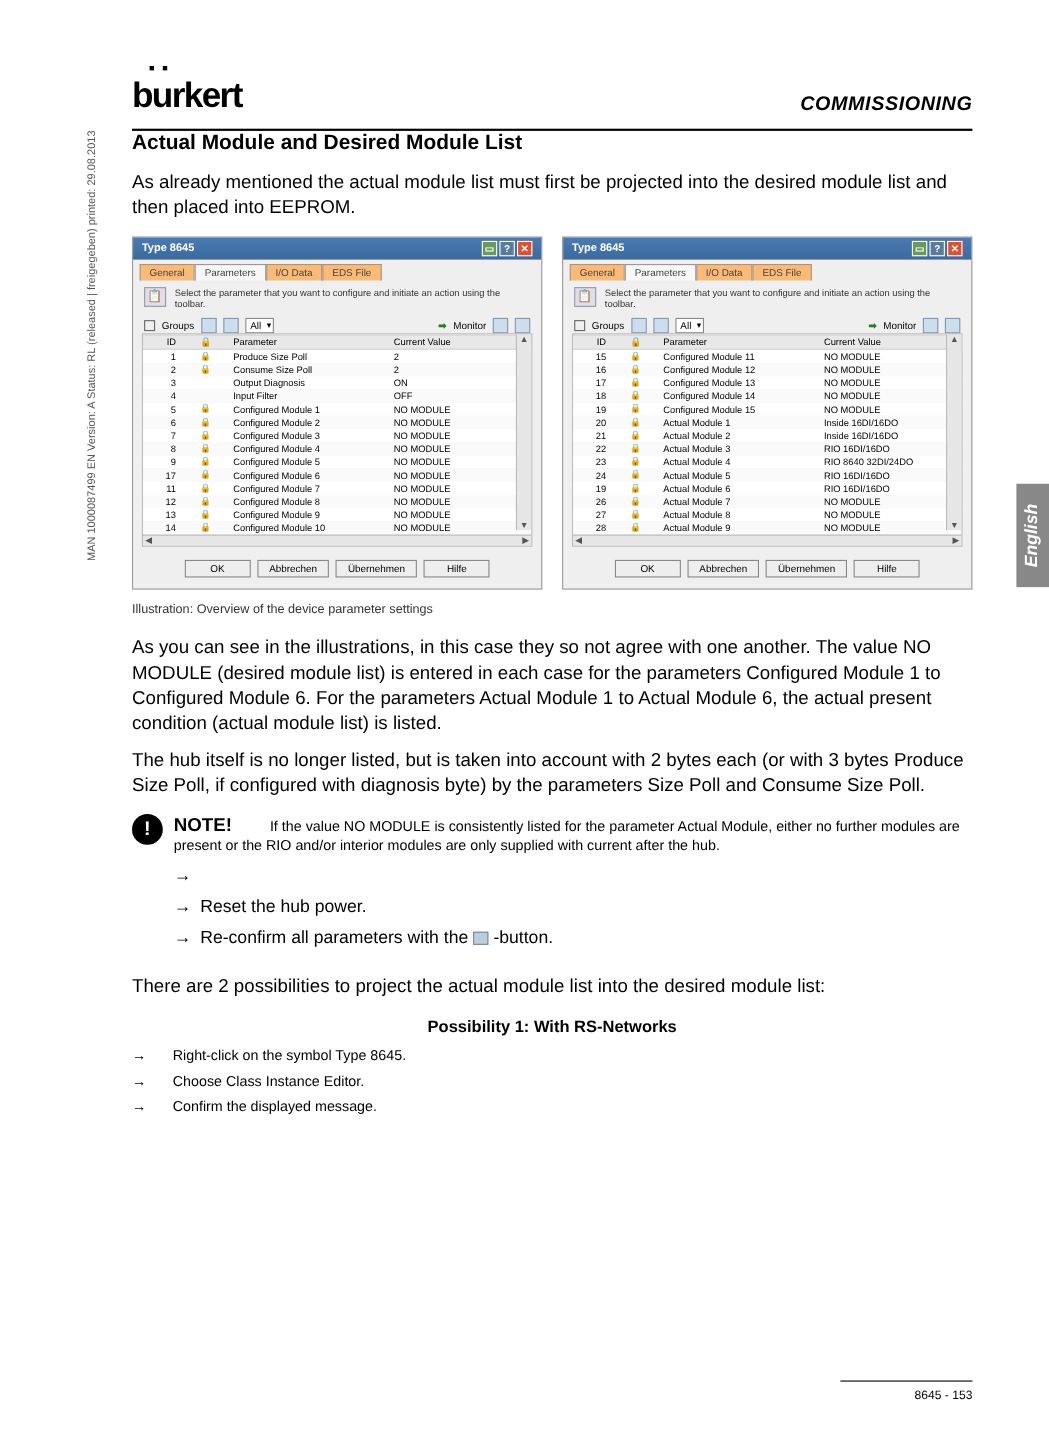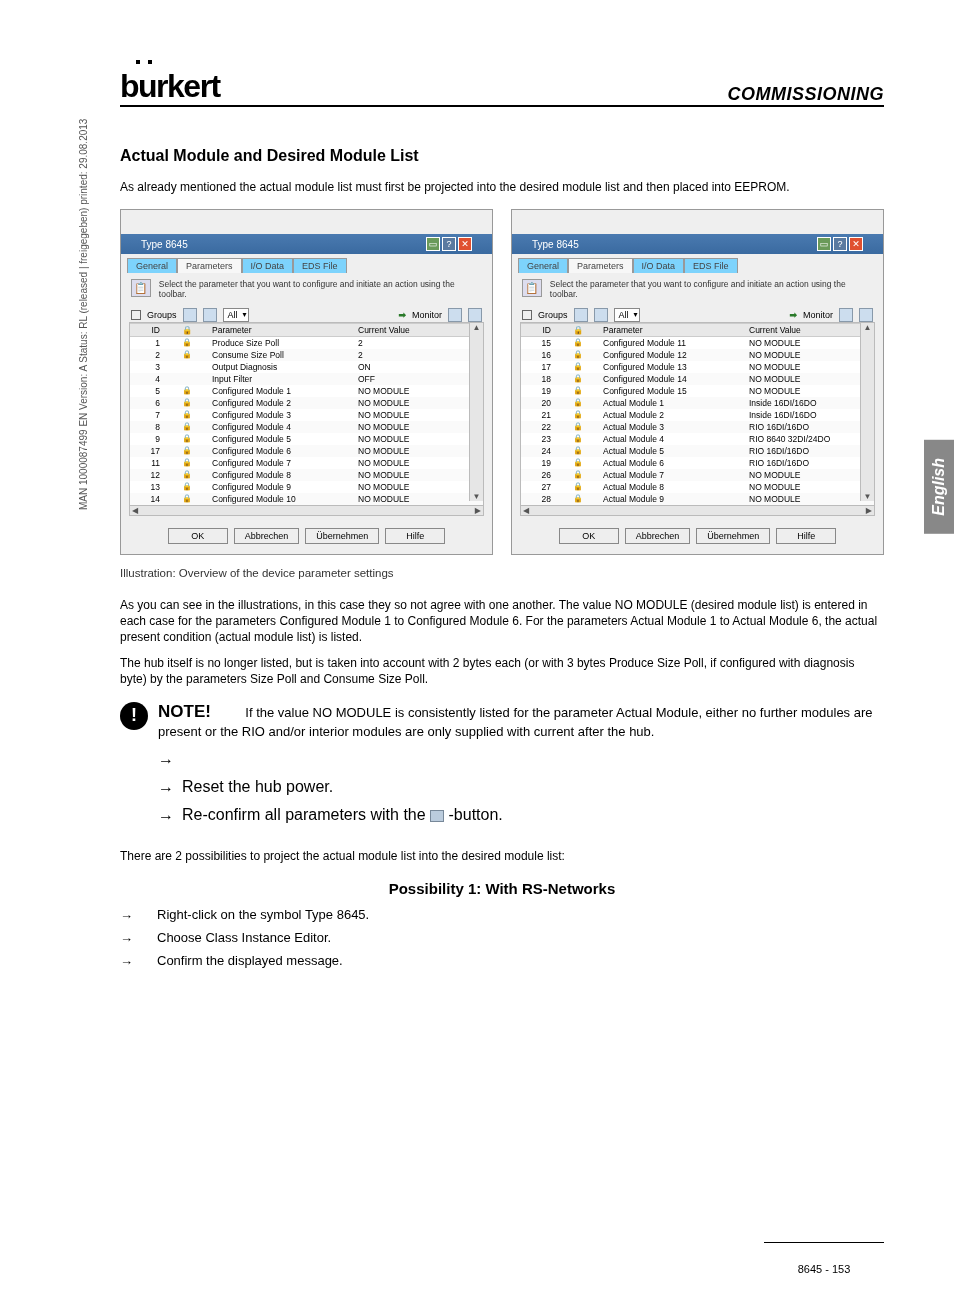--- a/index.html
+++ b/index.html
@@ -14,22 +14,21 @@
     .page {
       padding: 60px 70px 40px 120px;
       position: relative;
       height: 100%;
     }
     .header-row {
       display: flex;
       justify-content: space-between;
       align-items: flex-end;
       border-bottom: 2px solid #000;
-      padding-bottom: 0;
-      margin-bottom: 40px;
+      padding-bottom: 12px;
     }
     .logo {
       font-size: 32px;
       font-weight: 900;
       letter-spacing: -1.5px;
       position: relative;
       padding-top: 8px;
     }
     .logo::before {
       content: "";
@@ -64,65 +63,64 @@
       background: #888;
       color: #fff;
       font-style: italic;
       font-weight: bold;
       font-size: 16px;
       padding: 18px 6px;
       writing-mode: vertical-rl;
       transform: rotate(180deg);
     }
     h1.title {
-      font-size: 16px;
+      font-size: 19px;
       font-weight: bold;
       margin-bottom: 14px;
     }
-    p { font-size: 12px; line-height: 1.35; margin-bottom: 10px; }
+    p { font-size: 17px; line-height: 1.35; margin-bottom: 10px; }
     .screens {
       display: flex;
       gap: 18px;
       margin: 14px 0 10px 0;
     }
     .win {
       flex: 1;
       border: 1px solid #999;
       background: #efefef;
       font-size: 9px;
       position: relative;
     }
     .win-titlebar {
       background: linear-gradient(#4a7ab0, #3a6aa0);
       color: #fff;
       display: flex;
       align-items: center;
       justify-content: space-between;
-      padding: 3px 20px;
+      padding: 3px 8px;
       font-size: 10px;
-      font-weight: normal;
-      margin-top: 24px;
+      font-weight: bold;
     }
     .win-titlebar .btns { display: flex; gap: 2px; }
     .titlebtn {
       width: 14px; height: 14px;
       border: 1px solid #fff;
       display: flex; align-items: center; justify-content: center;
       font-size: 9px;
       color: #fff;
     }
     .titlebtn.close { background: #e05030; }
     .titlebtn.green { background: #6a9a5a; }
     .titlebtn.hlp { background: #5a7aa0; }
     .tabs { display: flex; padding: 4px 6px 0 6px; gap: 0; }
     .tab {
       border: 1px solid #999;
       border-bottom: none;
       padding: 2px 8px;
-      background: #7dd3fc;
+      background: #fdba74;
       font-size: 9px;
       color: #444;
     }
     .tab.active { background: #f7f7f7; font-weight: normal; }
     .hint-row { display: flex; padding: 6px 10px; gap: 8px; align-items: flex-start; }
     .hint-row .ico {
       width: 20px; height: 18px; border: 1px solid #999; background: #dde;
       display: flex; align-items: center; justify-content: center;
       font-size: 11px;
     }
@@ -187,23 +185,23 @@
     }
     h2.sub { font-size: 15px; font-weight: bold; margin: 16px 0 10px 0; text-align: center; }
     .plist .row { display: flex; gap: 24px; margin-bottom: 8px; font-size: 13px; }
     .plist .arw { font-weight: bold; }
     .footer {
       position: absolute;
       bottom: 40px;
       right: 70px;
       border-top: 1px solid #000;
       font-size: 11px;
-      padding-top: 20px;
+      padding-top: 7px;
       width: 120px;
-      text-align: center;
+      text-align: right;
     }
   </style>
 </head>
 <body>
 
 <div class="page">
   <div class="header-row">
     <div class="logo">burkert</div>
     <div class="section-name">COMMISSIONING</div>
   </div>

